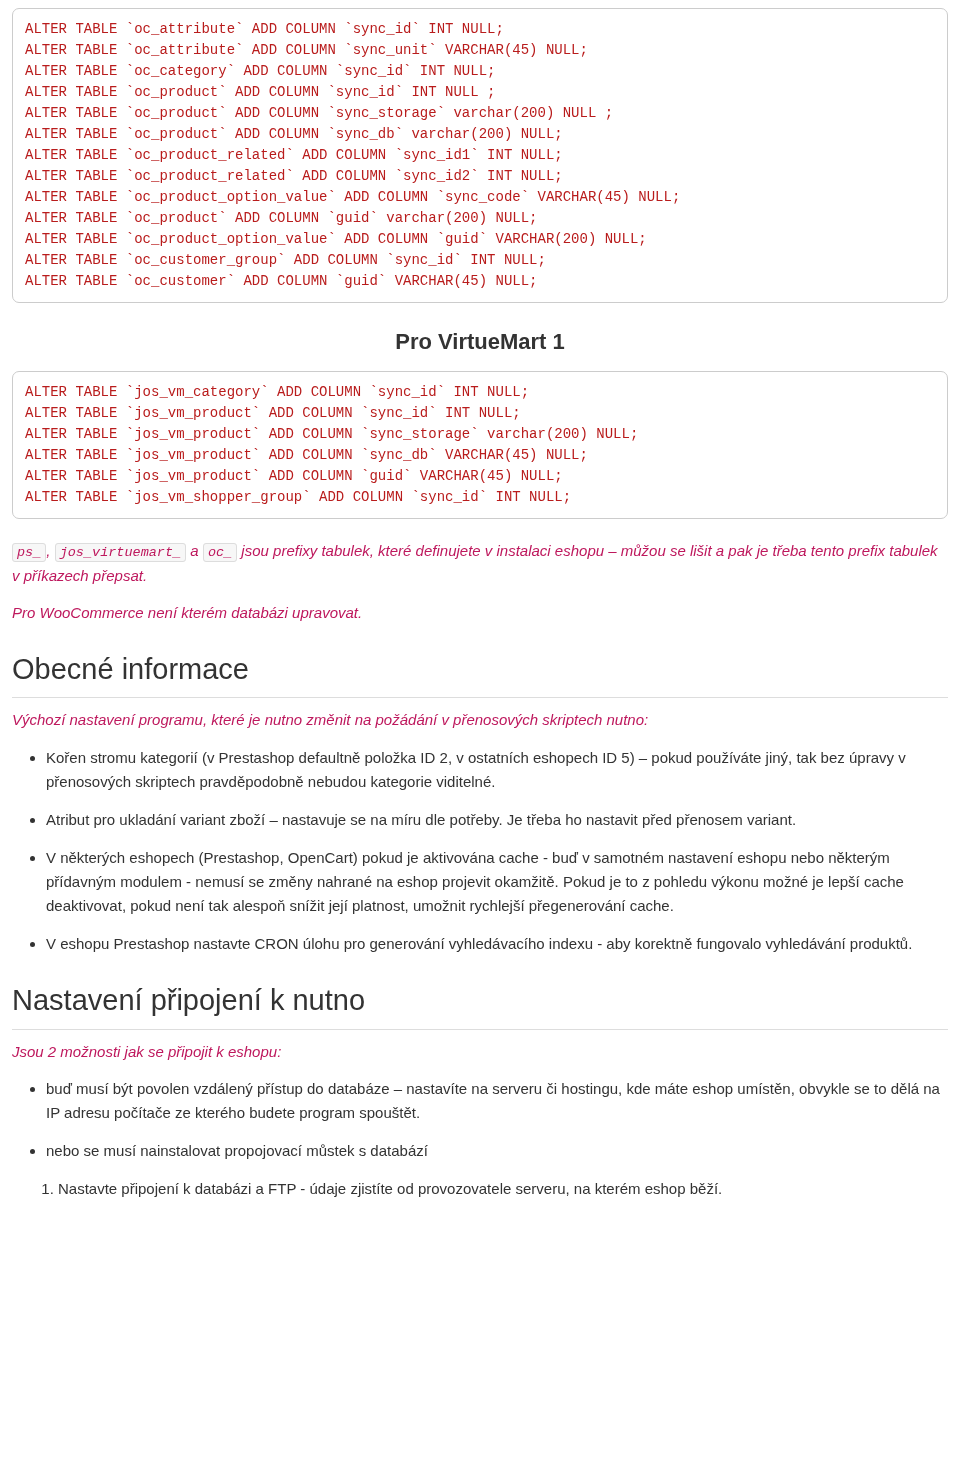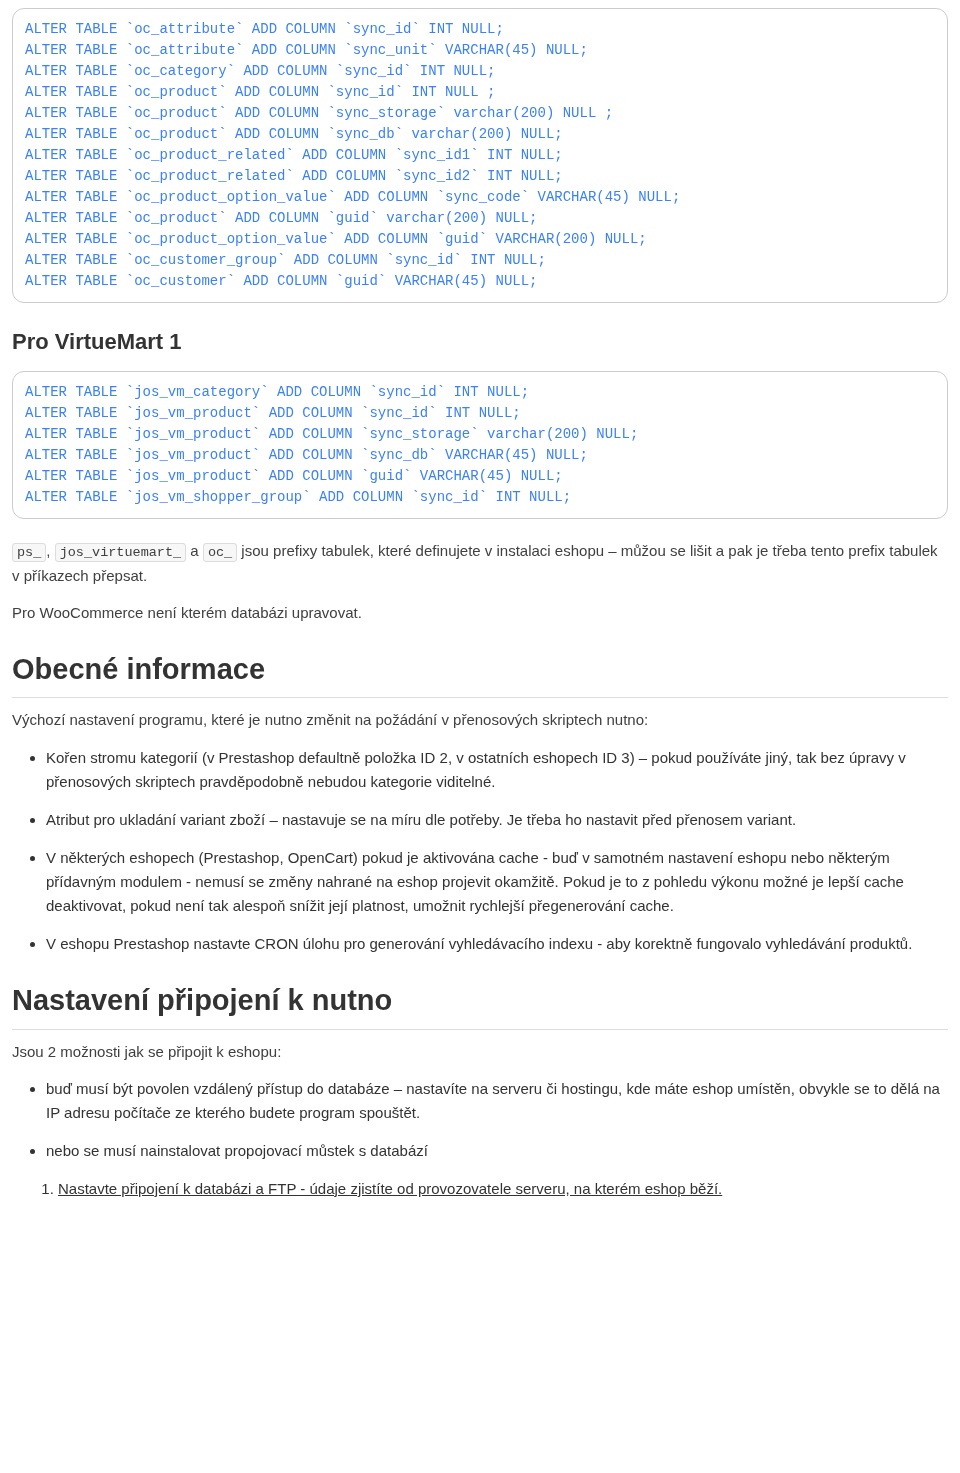--- a/index.html
+++ b/index.html
@@ -12,65 +12,66 @@
     color: #333;
     width: 960px;
     background: #fff;
   }
   pre.codeblock {
     font-family: "Consolas", "Menlo", "Courier New", monospace;
     font-size: 14px;
     line-height: 1.5;
     background: #fff;
     border: 1px solid #ccc;
-    border-radius: 12px;
+    border-radius: 7px;
     padding: 10px 12px;
     white-space: pre;
     overflow-x: auto;
     margin: 0 0 20px 0;
-    color: #3b82f6;
+    color: #b91c1c;
   }
   h1 {
     font-size: 29px;
-    font-weight: bold;
+    font-weight: normal;
     margin: 22px 0 10px 0;
     padding-bottom: 6px;
     border-bottom: 1px solid #ddd;
     color: #333;
   }
   h2 {
     font-size: 22px;
     font-weight: bold;
     margin: 22px 0 12px 0;
     color: #333;
+    text-align: center;
   }
   p {
     margin: 0 0 14px 0;
-    color: #404040;
+    color: #be185d;
+    font-style: italic;
   }
   code.inline {
     font-family: "Consolas", "Menlo", "Courier New", monospace;
     font-size: 13.5px;
     background: #f7f7f7;
     border: 1px solid #ddd;
     border-radius: 3px;
     padding: 1px 4px;
   }
   ul {
     margin: 0 0 14px 0;
     padding-left: 34px;
   }
   li {
     margin-bottom: 14px;
     line-height: 1.6;
   }
   ol {
     margin: 0 0 14px 0;
     padding-left: 46px;
-    text-decoration: underline;
   }
   ol li {
     margin-bottom: 8px;
   }
 </style>
 </head>
 <body>
 
 <pre class="codeblock">ALTER TABLE `oc_attribute` ADD COLUMN `sync_id` INT NULL;
 ALTER TABLE `oc_attribute` ADD COLUMN `sync_unit` VARCHAR(45) NULL;
@@ -99,21 +100,21 @@
   <code class="inline">ps_</code><span>, </span><code class="inline">jos_virtuemart_</code><span> a </span><code class="inline">oc_</code><span> jsou prefixy tabulek, které definujete v instalaci eshopu – můžou se lišit a pak je třeba tento prefix tabulek v příkazech přepsat.</span>
 </p>
 
 <p>Pro WooCommerce není kterém databázi upravovat.</p>
 
 <h1>Obecné informace</h1>
 
 <p>Výchozí nastavení programu, které je nutno změnit na požádání v přenosových skriptech nutno:</p>
 
 <ul>
-  <li>Kořen stromu kategorií (v Prestashop defaultně položka ID 2, v ostatních eshopech ID 3) – pokud používáte jiný, tak bez úpravy v přenosových skriptech pravděpodobně nebudou kategorie viditelné.</li>
+  <li>Kořen stromu kategorií (v Prestashop defaultně položka ID 2, v ostatních eshopech ID 5) – pokud používáte jiný, tak bez úpravy v přenosových skriptech pravděpodobně nebudou kategorie viditelné.</li>
   <li>Atribut pro ukladání variant zboží – nastavuje se na míru dle potřeby. Je třeba ho nastavit před přenosem variant.</li>
   <li>V některých eshopech (Prestashop, OpenCart) pokud je aktivována cache - buď v samotném nastavení eshopu nebo některým přídavným modulem - nemusí se změny nahrané na eshop projevit okamžitě. Pokud je to z pohledu výkonu možné je lepší cache deaktivovat, pokud není tak alespoň snížit její platnost, umožnit rychlejší přegenerování cache.</li>
   <li>V eshopu Prestashop nastavte CRON úlohu pro generování vyhledávacího indexu - aby korektně fungovalo vyhledávání produktů.</li>
 </ul>
 
 <h1>Nastavení připojení k nutno</h1>
 
 <p>Jsou 2 možnosti jak se připojit k eshopu:</p>
 
 <ul>

